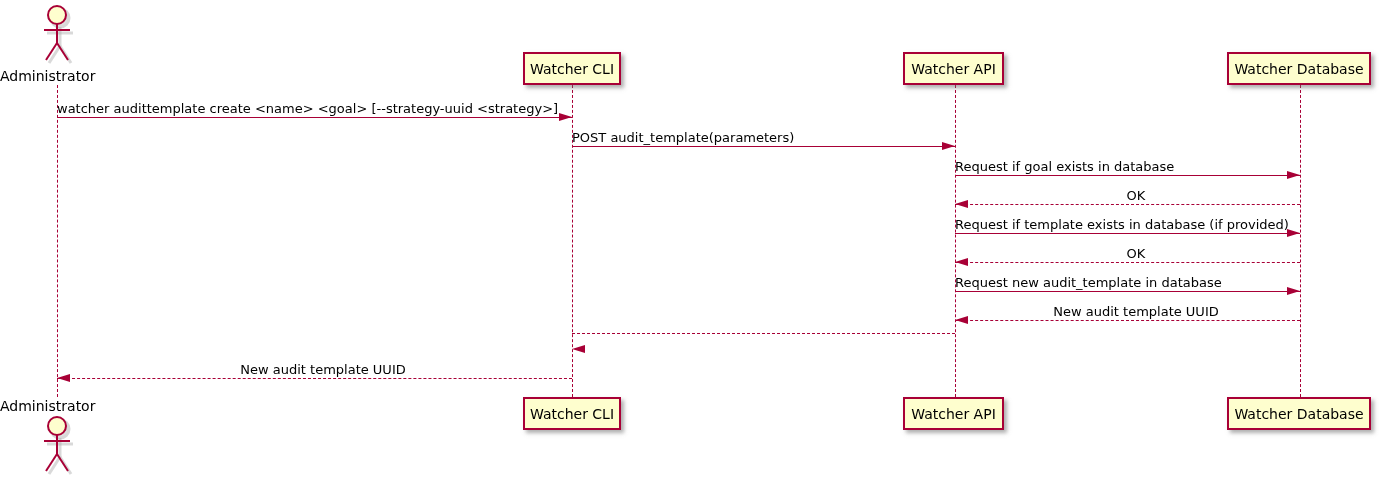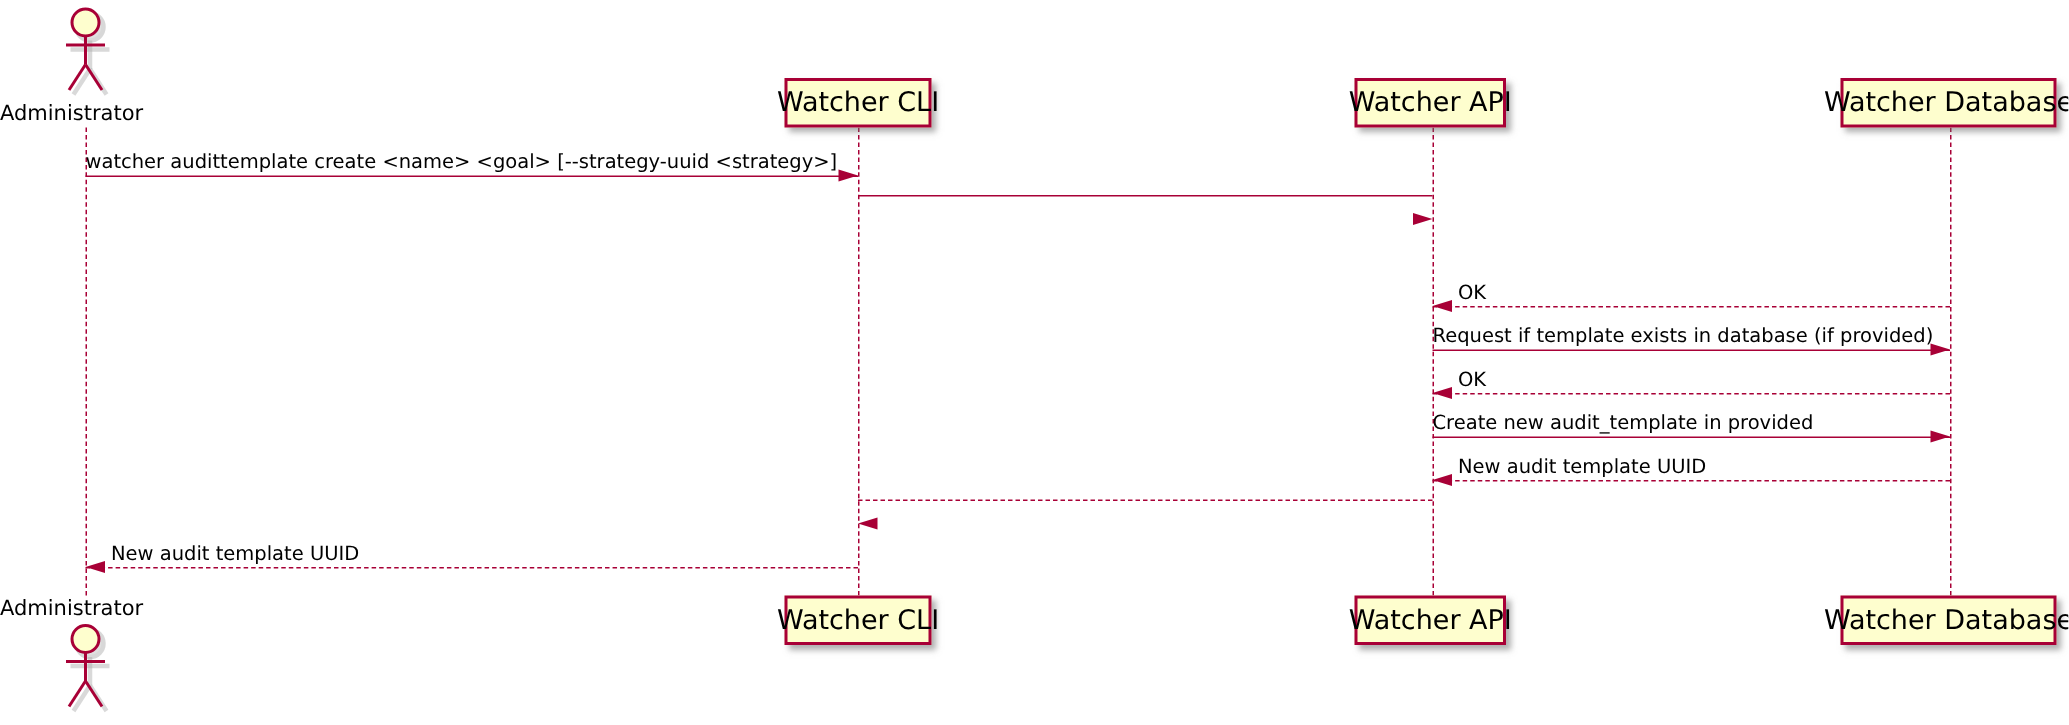--- a/index.html
+++ b/index.html
@@ -13,38 +13,38 @@
 
   
   .lifeline{position:absolute;width:0;border-left:1px dashed var(--accent);}
 
   
   .pbox{
     position:absolute;height:29px;background:var(--fill);
     border:2px solid var(--accent);
     box-shadow:3px 3px 4px rgba(110,110,110,0.55);
     display:flex;align-items:center;justify-content:center;
-    font-size:18px;white-space:nowrap;
+    font-size:14px;white-space:nowrap;
   }
 
   
   .actor-label{position:absolute;font-size:14px;text-align:left;white-space:nowrap;}
   .actor-svg{position:absolute;}
   .actor-svg .fig{stroke:var(--accent);stroke-width:2;fill:none;}
   .actor-svg .head{stroke:var(--accent);stroke-width:2;fill:var(--fill);}
   .actor-svg .sh{stroke:#aaaaaa;stroke-width:3;fill:none;opacity:0.45;}
   .actor-svg .shh{stroke:#aaaaaa;stroke-width:3;fill:#bbbbbb;opacity:0.45;}
 
   
   .message{position:absolute;}
   .msg-label{
     font-size:13px;line-height:15px;height:15px;margin-bottom:1px;
     padding-left:0;white-space:nowrap;
   }
-  .message.left .msg-label{padding-left:17px;}
+  .message.left .msg-label{padding-left:17px;text-align:center;}
   .msg-line{height:0;border-top:1px solid var(--accent);}
   .message.dashed .msg-line{border-top-style:dashed;}
   .arrow{position:absolute;top:12px;width:0;height:0;}
   .arrow.right{right:0;border-left:13px solid var(--accent);border-top:4px solid transparent;border-bottom:4px solid transparent;}
   .arrow.left{left:0;border-right:13px solid var(--accent);border-top:4px solid transparent;border-bottom:4px solid transparent;}
 </style>
 </head>
 <body>
 
 <div id="diagram">
@@ -90,45 +90,51 @@
   <div class="pbox" style="left:903px;top:397px;width:97px">Watcher API</div>
   <div class="pbox" style="left:1227px;top:397px;width:140px">Watcher Database</div>
 
   <div class="message solid right" style="left:57px;top:101px;width:515px">
     <div class="msg-label">watcher audittemplate create &lt;name&gt; &lt;goal&gt; [--strategy-uuid &lt;strategy&gt;]</div>
     <div class="msg-line"></div>
     <div class="arrow right"></div>
   </div>
 
   <div class="message solid right" style="left:572px;top:130px;width:383px">
+    <div class="msg-label">POST audit_template(parameters)</div>
     <div class="msg-line"></div>
     <div class="arrow right"></div>
   </div>
 
+  <div class="message solid right" style="left:955px;top:159px;width:345px">
+    <div class="msg-label">Request if goal exists in database</div>
+    <div class="msg-line"></div>
+    <div class="arrow right"></div>
+  </div>
 
   <div class="message dashed left" style="left:955px;top:188px;width:345px">
     <div class="msg-label">OK</div>
     <div class="msg-line"></div>
     <div class="arrow left"></div>
   </div>
 
   <div class="message solid right" style="left:955px;top:217px;width:345px">
     <div class="msg-label">Request if template exists in database (if provided)</div>
     <div class="msg-line"></div>
     <div class="arrow right"></div>
   </div>
 
   <div class="message dashed left" style="left:955px;top:246px;width:345px">
     <div class="msg-label">OK</div>
     <div class="msg-line"></div>
     <div class="arrow left"></div>
   </div>
 
   <div class="message solid right" style="left:955px;top:275px;width:345px">
-    <div class="msg-label">Create new audit_template in provided</div>
+    <div class="msg-label">Request new audit_template in database</div>
     <div class="msg-line"></div>
     <div class="arrow right"></div>
   </div>
 
   <div class="message dashed left" style="left:955px;top:304px;width:345px">
     <div class="msg-label">New audit template UUID</div>
     <div class="msg-line"></div>
     <div class="arrow left"></div>
   </div>
 

